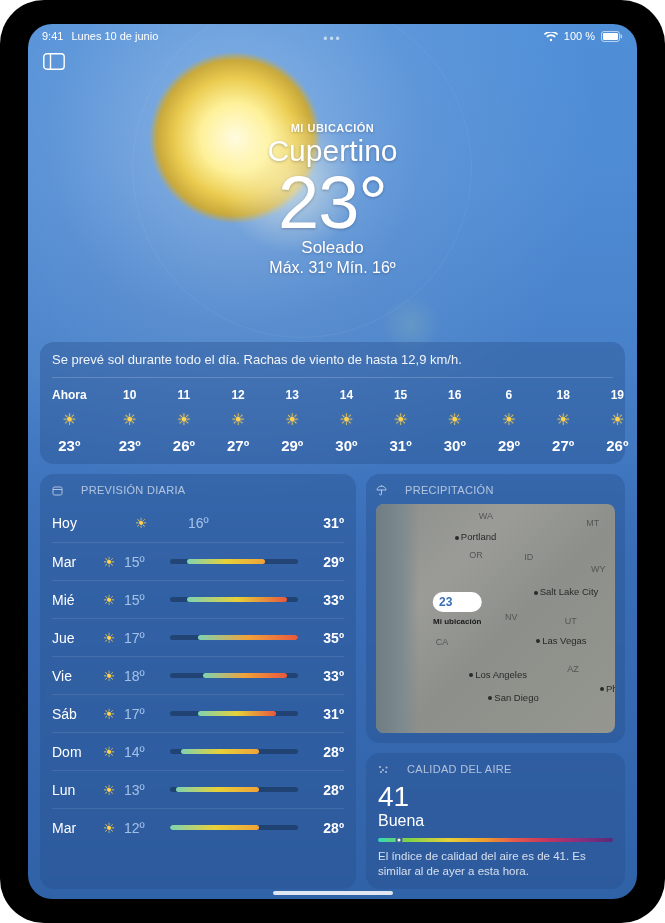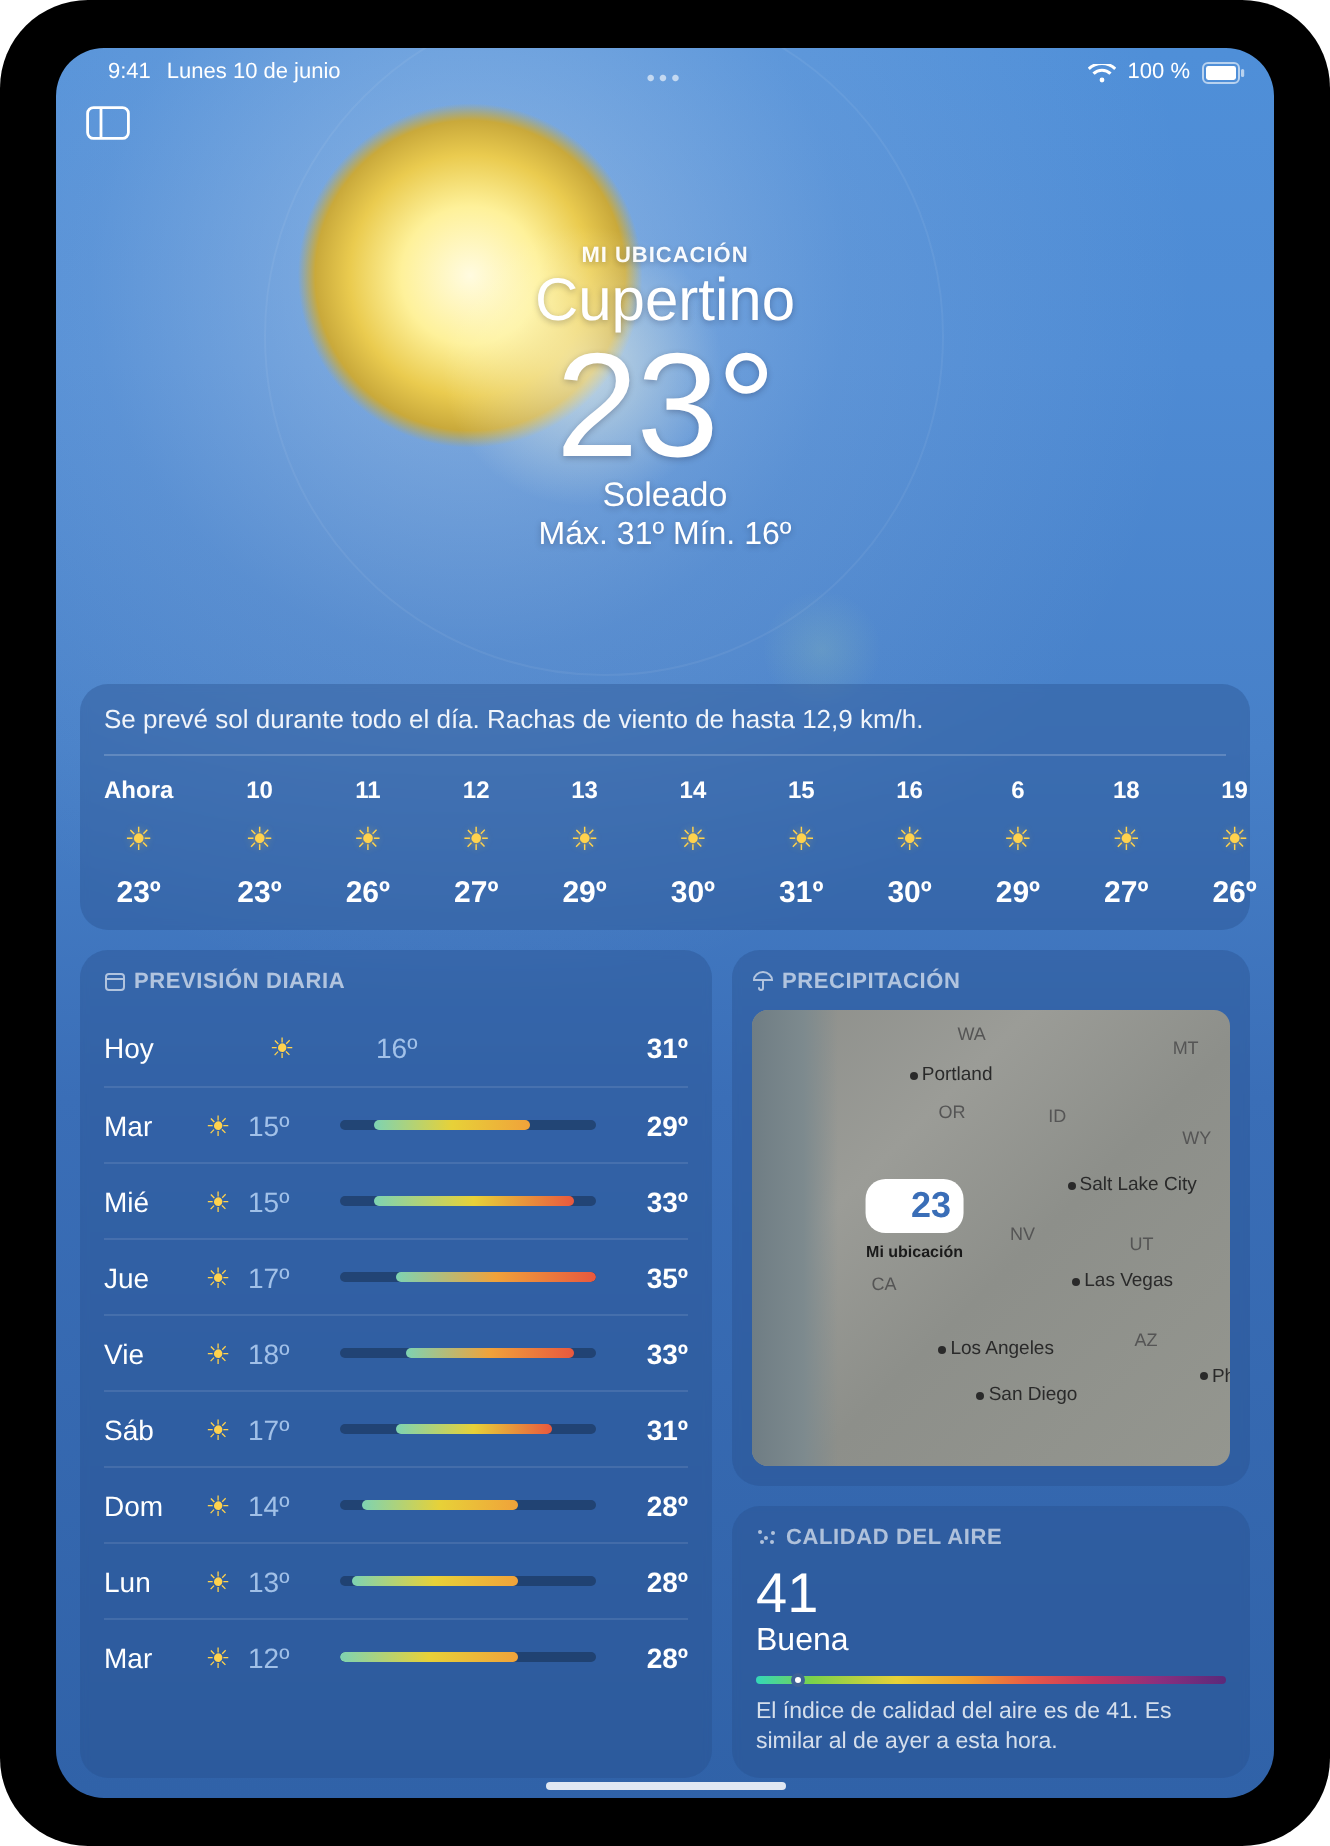--- a/index.html
+++ b/index.html
@@ -15,21 +15,21 @@
                 linear-gradient(180deg, #4f8fd8 0%, #4e8bd4 18%, #4780c8 40%, #3a6eb7 60%, #3062a8 100%);
     color: #fff;
   }
   
   .flare1, .flare2, .flare3 { position:absolute; border-radius:50%; pointer-events:none; }
   .flare1 { width:160px; height:160px; left:30%; top:9%; background:radial-gradient(circle, rgba(255,255,230,0.55) 0%, rgba(255,255,255,0) 62%); }
   .flare2 { width:340px; height:340px; left:17%; top:-3%; border:1px solid rgba(255,255,255,0.06); }
   .flare3 { width:60px; height:60px; left:58%; top:31%; background:radial-gradient(circle, rgba(180,220,170,0.18) 0%, rgba(255,255,255,0) 70%); }
 
   .status-bar {
-    position: absolute; top: 2px; left: 12px; right: 0; height: 20px;
+    position: absolute; top: 2px; left: 0; right: 0; height: 20px;
     display: flex; align-items: center; justify-content: space-between;
     padding: 0 14px; font-size: 11px; font-weight: 500;
   }
   .status-left { display:flex; gap:8px; align-items:center;}
   .status-right { display:flex; gap:6px; align-items:flex-end;}
   .wifi-icon, .battery-icon { display:inline-flex; }
 
   .sidebar-btn {
     position: absolute; top: 26px; left: 12px; width: 28px; height: 22px;
     display:flex; align-items:center; justify-content:center;
@@ -49,21 +49,21 @@
 
   .content { position:absolute; top:318px; left:12px; right:12px; bottom:10px; display:flex; flex-direction:column; gap:10px;}
 
   .card {
     background: rgba(40, 80, 140, 0.38);
     backdrop-filter: blur(2px);
     border-radius: 14px;
     padding: 10px 12px;
     color: #fff;
   }
-  .card-header { font-size: 11px; font-weight:700; letter-spacing:0.3px; color: rgba(255,255,255,0.62); display:flex; align-items:flex-start; gap:4px; margin-bottom:8px; text-transform:uppercase;}
+  .card-header { font-size: 11px; font-weight:400; letter-spacing:0.3px; color: rgba(255,255,255,0.62); display:flex; align-items:flex-end; gap:18px; margin-bottom:8px; text-transform:uppercase;}
   .card-header svg { opacity:0.62; }
 
   
   .hourly-summary { font-size: 13px; font-weight:400; color: rgba(255,255,255,0.92); margin-bottom: 10px; padding-bottom:10px; border-bottom: 1px solid rgba(255,255,255,0.18);}
   .hours { display:flex; justify-content:space-between;gap:32px; }
   .hour { display:flex; flex-direction:column; align-items:center; gap:8px; width: 7.4%; }
   .hour .h-label { font-size:12px; font-weight:600;}
   .hour .h-icon { font-size:16px; color:#ffd24d; text-shadow:0 0 3px rgba(255,200,60,0.4);}
   .hour .h-temp { font-size:15px; font-weight:600;}
 
@@ -86,21 +86,21 @@
   .map {
     width:100%; height:100%; min-height:200px; border-radius:8px; position:relative; overflow:hidden;
     background: linear-gradient(135deg, #8c8e8a 0%, #9b9c97 30%, #8d8f8a 55%, #94968f 100%);
   }
   .map::before{ content:""; position:absolute; left:0; top:0; bottom:0; width:18%;
     background:linear-gradient(90deg, #6f7d84 0%, #7d8a8e 60%, rgba(125,138,142,0) 100%);}
   .map-label { position:absolute; font-size:9.5px; color:#2a2a2a; font-weight:500; white-space:nowrap;}
   .map-label.st { color:#555; font-size:9px;}
   .map-dot { display:inline-block; width:4px; height:4px; background:#2a2a2a; border-radius:50%; margin-right:2px; vertical-align:middle;}
   .map-pin { position:absolute; left:34%; top:46%; transform:translate(-50%,-50%);}
-  .map-pin .bubble { background:#fff; color:#3a6eb7; font-weight:700; font-size:18px; padding:3px 6px; border-radius:10px; position:relative;text-align:right;}
+  .map-pin .bubble { background:#fff; color:#3a6eb7; font-weight:700; font-size:12px; padding:3px 6px; border-radius:10px; position:relative;}
   .map-pin .bubble::after{content:""; position:absolute; bottom:-4px; left:50%; transform:translateX(-50%); border:4px solid transparent; border-top-color:#fff;}
   .map-pin .cap { font-size:8px; color:#1a1a1a; text-align:center; margin-top:5px; font-weight:600;}
 
   .aqi-card { flex: 0 0 auto;}
   .aqi-val { font-size:28px; font-weight:500; line-height:1;}
   .aqi-qual { font-size:16px; font-weight:500; margin-top:1px;}
   .aqi-bar { height:4px; border-radius:2px; margin:8px 0 7px;
     background: linear-gradient(90deg,#34d8b8 0%,#7bd24a 12%,#e7d138 30%,#ef9f2e 45%,#e85a47 58%,#c3355f 72%,#8a2f7e 86%,#5a2a7a 100%);
     position:relative;}
   .aqi-marker{ position:absolute; top:50%; width:7px; height:7px; border-radius:50%; background:#fff; border:2px solid rgba(40,80,140,0.9); transform:translate(-50%,-50%);}

